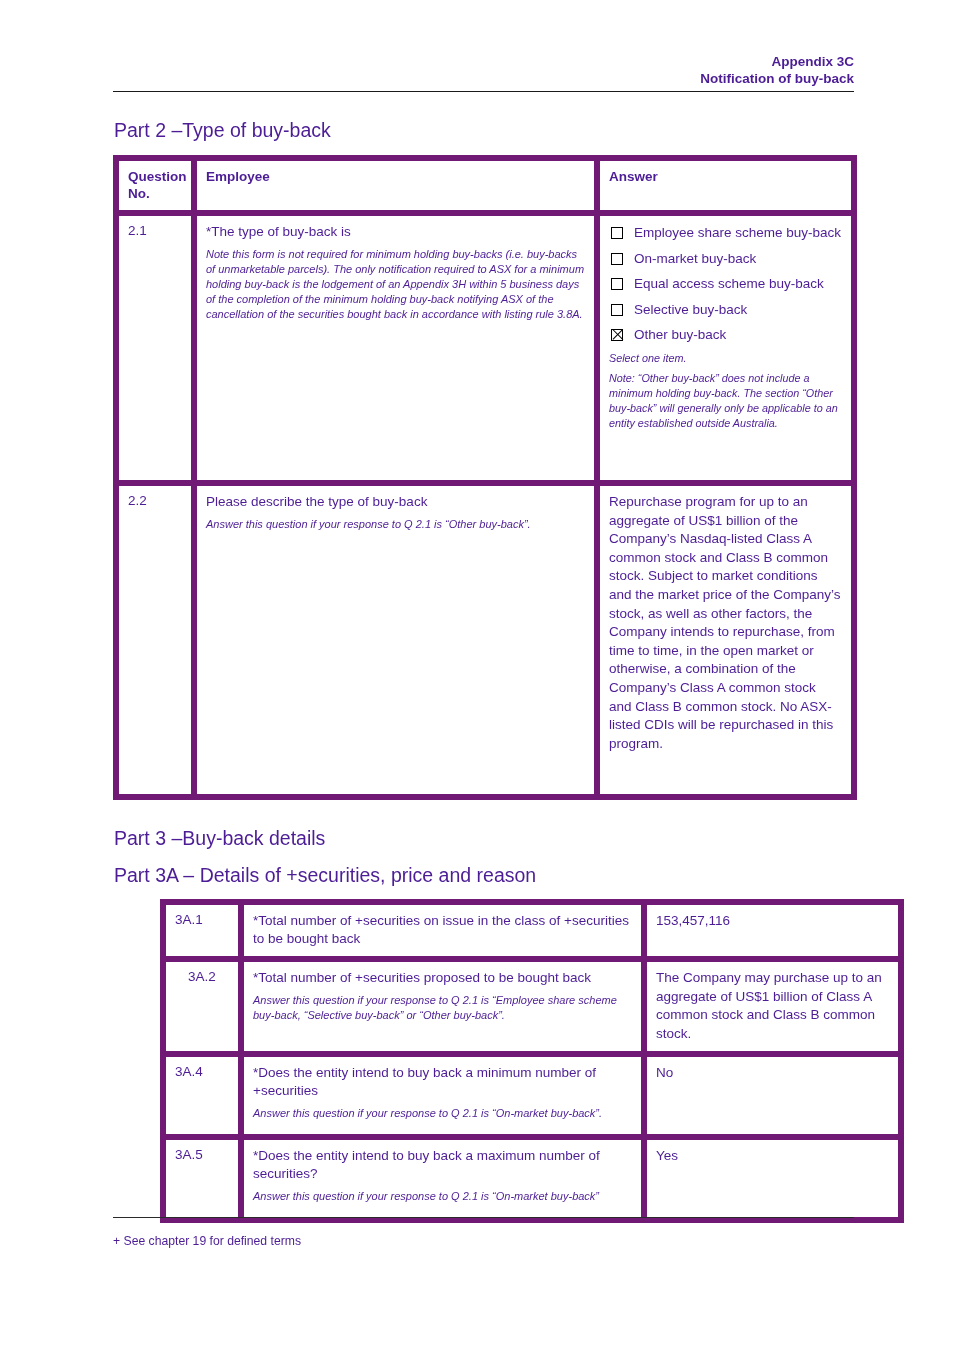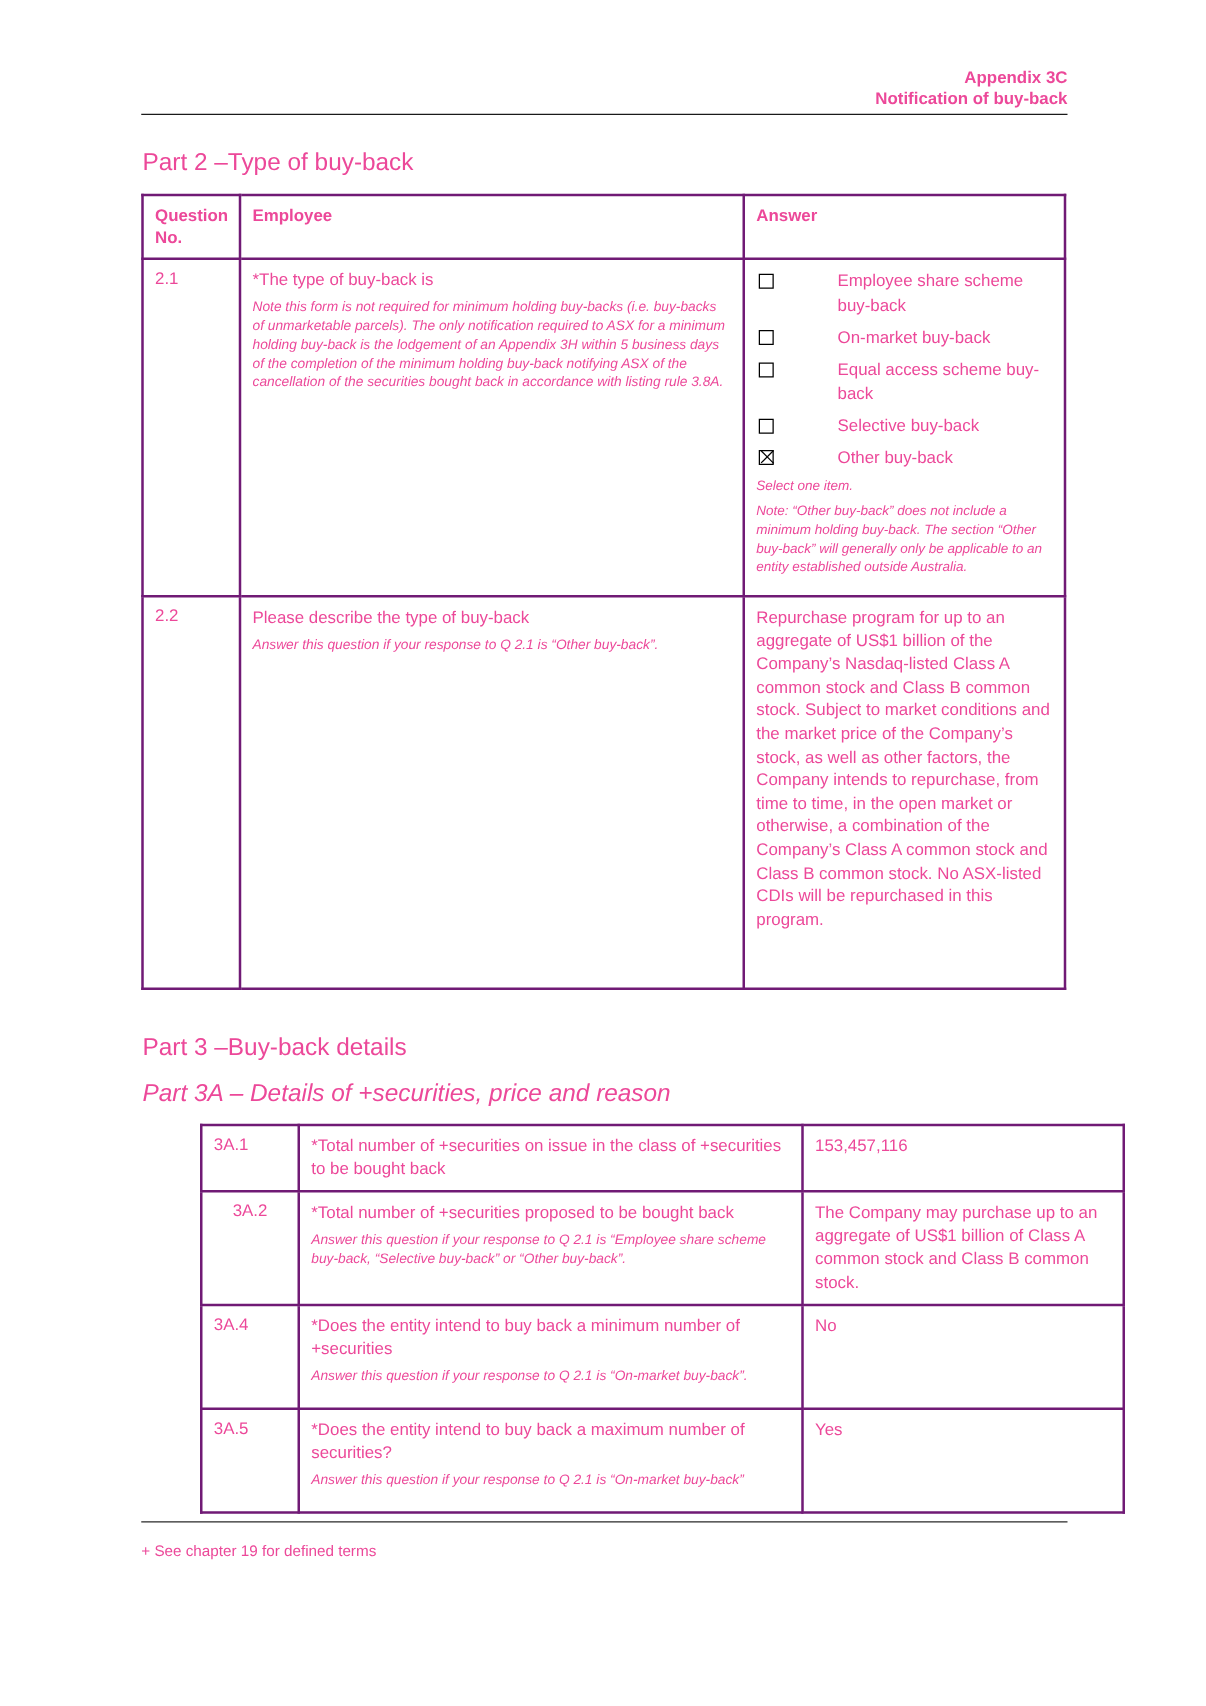--- a/index.html
+++ b/index.html
@@ -2,39 +2,39 @@
 <html><head>
 <meta charset="utf-8">
 <style>
   * { margin:0; padding:0; box-sizing:border-box; }
   html,body { background:#e8e8e8; }
   .page {
     position:relative;
     width:965px; height:1365px;
     background:#ffffff;
     font-family:"Liberation Sans","DejaVu Sans",sans-serif;
-    color:#ec4899;
+    color:#4c1d95;
     margin:0 auto;
     overflow:hidden;
   }
   .content { position:absolute; left:113px; width:740px; }
 
   
   .doc-header {
     position:absolute; top:53px; left:113px; width:741px;
     text-align:right; font-weight:bold; font-size:13.5px; line-height:17px;
     padding-bottom:4px; border-bottom:1.5px solid #1a1a1a;
   }
 
   
   .part-title { position:absolute; left:114px; font-size:19.5px; font-weight:normal; letter-spacing:0; }
 
   
   table { border-collapse:collapse; table-layout:fixed; width:738px; }
-  td, th { border:2px solid #701a75; vertical-align:top; padding:7px 9px 8px 9px; text-align:left; }
+  td, th { border:6px solid #701a75; vertical-align:top; padding:7px 9px 8px 9px; text-align:left; }
   col.c-no { width:78px; }
   col.c-q  { width:403px; }
   col.c-a  { width:257px; }
   th { font-size:13.5px; font-weight:bold; line-height:17px; }
   .qno { font-size:13.5px; }
   .q-title { font-size:13.5px; line-height:18px; }
   .q-note { font-size:11px; font-style:italic; line-height:15px; margin-top:6px; }
   .a-text { font-size:13.5px; line-height:18.6px; }
 
   
@@ -42,21 +42,21 @@
   .cb {
     flex:0 0 auto; width:12px; height:12px; border:1.2px solid #000;
     margin:4px 11px 0 2px; position:relative; background:#fff;
   }
   .cb.checked::before, .cb.checked::after {
     content:""; position:absolute; left:-1px; top:4.3px; width:13.5px; height:1.2px;
     background:#000;
   }
   .cb.checked::before { transform:rotate(45deg); }
   .cb.checked::after  { transform:rotate(-45deg); }
-  .opt-label { font-size:13.5px; line-height:19.5px;margin-left:40px; }
+  .opt-label { font-size:13.5px; line-height:19.5px; }
   .small-note { font-size:10.8px; font-style:italic; line-height:15.2px; margin-top:5px; }
 
   
   .doc-footer {
     position:absolute; left:113px; top:1217px; width:741px;
     border-top:1.5px solid #2a2a2a; padding-top:15px;
     font-size:12.2px; line-height:16.5px;
   }
   .footer-row2 { display:flex; justify-content:space-between; }
   .italic { font-style:italic; }
@@ -127,21 +127,21 @@
         </td>
         <td>
           <div class="a-text">Repurchase program for up to an aggregate of US$1 billion of the Company’s Nasdaq-listed Class A common stock and Class B common stock. Subject to market conditions and the market price of the Company’s stock, as well as other factors, the Company intends to repurchase, from time to time, in the open market or otherwise, a combination of the Company’s Class A common stock and Class B common stock. No ASX-listed CDIs will be repurchased in this program.</div>
         </td>
       </tr>
     </tbody>
       </table>
   </div>
 
   <div class="part-title" style="top:827px;">Part 3 –Buy-back details</div>
-  <div class="part-title" style="top:864px;font-style:italic;">Part 3A – Details of +securities, price and reason</div>
+  <div class="part-title" style="top:864px;">Part 3A – Details of +securities, price and reason</div>
 
   <div class="content" style="top:899px;padding-left:47px;">
     <table>
       <colgroup>
           <col class="c-no">
           <col class="c-q">
           <col class="c-a">
         </colgroup>
       <tbody>
           <tr>

